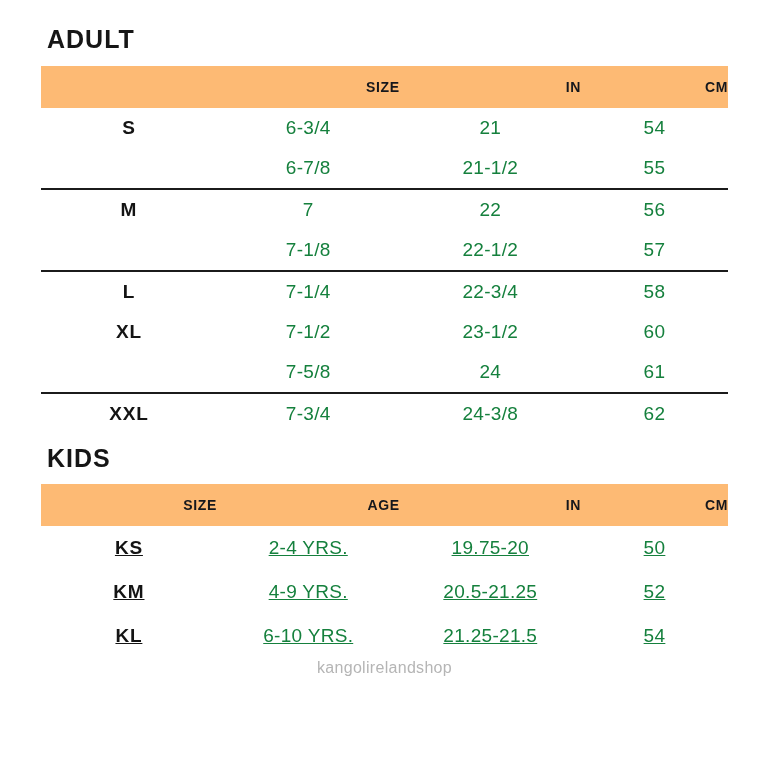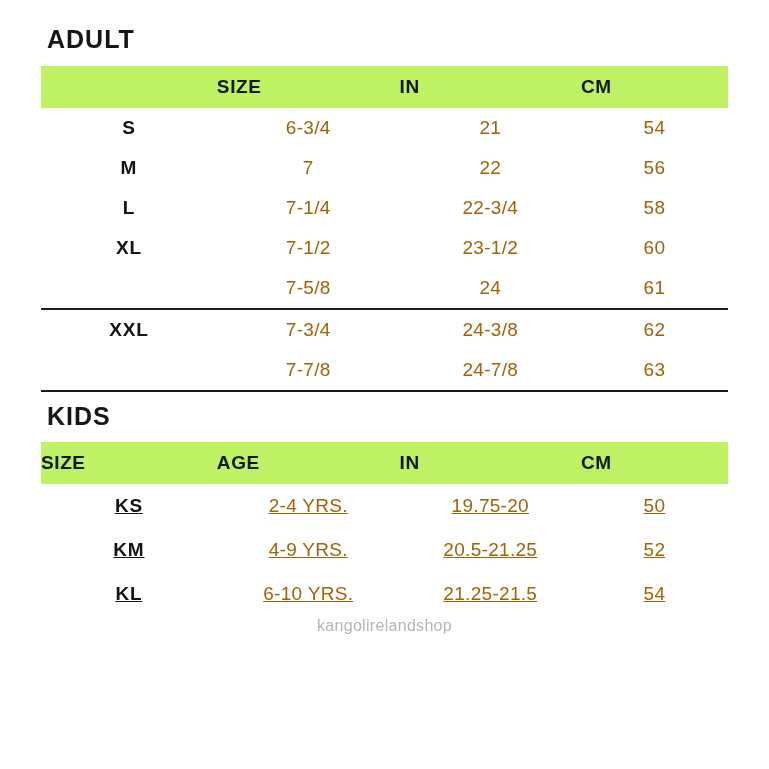--- a/index.html
+++ b/index.html
@@ -34,38 +34,38 @@
   table.size-table {
     width: 100%;
     border-collapse: collapse;
     table-layout: fixed;
   }
   table.size-table col.c1 { width: 25.6%; }
   table.size-table col.c2 { width: 26.6%; }
   table.size-table col.c3 { width: 26.4%; }
   table.size-table col.c4 { width: 21.4%; }
   table.size-table thead th {
-    background: #bef264;
+    background: #fdba74;
     height: 42px;
     padding: 0;
-    font-size: 19px;
+    font-size: 14px;
     font-weight: 700;
     letter-spacing: 0.6px;
     color: #15171c;
-    text-align: left;
+    text-align: right;
     vertical-align: middle;
   }
   table.size-table tbody td {
     height: 40px;
     padding: 0;
     text-align: center;
     vertical-align: middle;
     font-size: 19px;
     font-weight: 400;
-    color: #a16207;
+    color: #15803d;
     letter-spacing: 0.3px;
   }
   table.size-table tbody td.size-label {
     font-weight: 700;
     color: #141414;
     letter-spacing: 0.8px;
   }
   table.size-table tbody tr.group-end td {
     border-bottom: 2px solid #1b1b1b;
   }
@@ -105,26 +105,38 @@
         </tr>
       </thead>
       <tbody>
 
         <tr>
           <td class="size-label">S</td>
           <td>6-3/4</td>
           <td>21</td>
           <td>54</td>
         </tr>
+        <tr class="group-end">
+          <td></td>
+          <td>6-7/8</td>
+          <td>21-1/2</td>
+          <td>55</td>
+        </tr>
 
         <tr>
           <td class="size-label">M</td>
           <td>7</td>
           <td>22</td>
           <td>56</td>
+        </tr>
+        <tr class="group-end">
+          <td></td>
+          <td>7-1/8</td>
+          <td>22-1/2</td>
+          <td>57</td>
         </tr>
 
         <tr>
           <td class="size-label">L</td>
           <td>7-1/4</td>
           <td>22-3/4</td>
           <td>58</td>
         </tr>
 
         <tr>
@@ -138,26 +150,20 @@
           <td>7-5/8</td>
           <td>24</td>
           <td>61</td>
         </tr>
 
         <tr>
           <td class="size-label">XXL</td>
           <td>7-3/4</td>
           <td>24-3/8</td>
           <td>62</td>
-        </tr>
-        <tr class="group-end">
-          <td></td>
-          <td>7-7/8</td>
-          <td>24-7/8</td>
-          <td>63</td>
         </tr>
       </tbody>
     </table>
   </div>
 
   <div>
     <h1 class="section-title kids">KIDS</h1>
 
     <table class="size-table kids-table">
       <colgroup>

